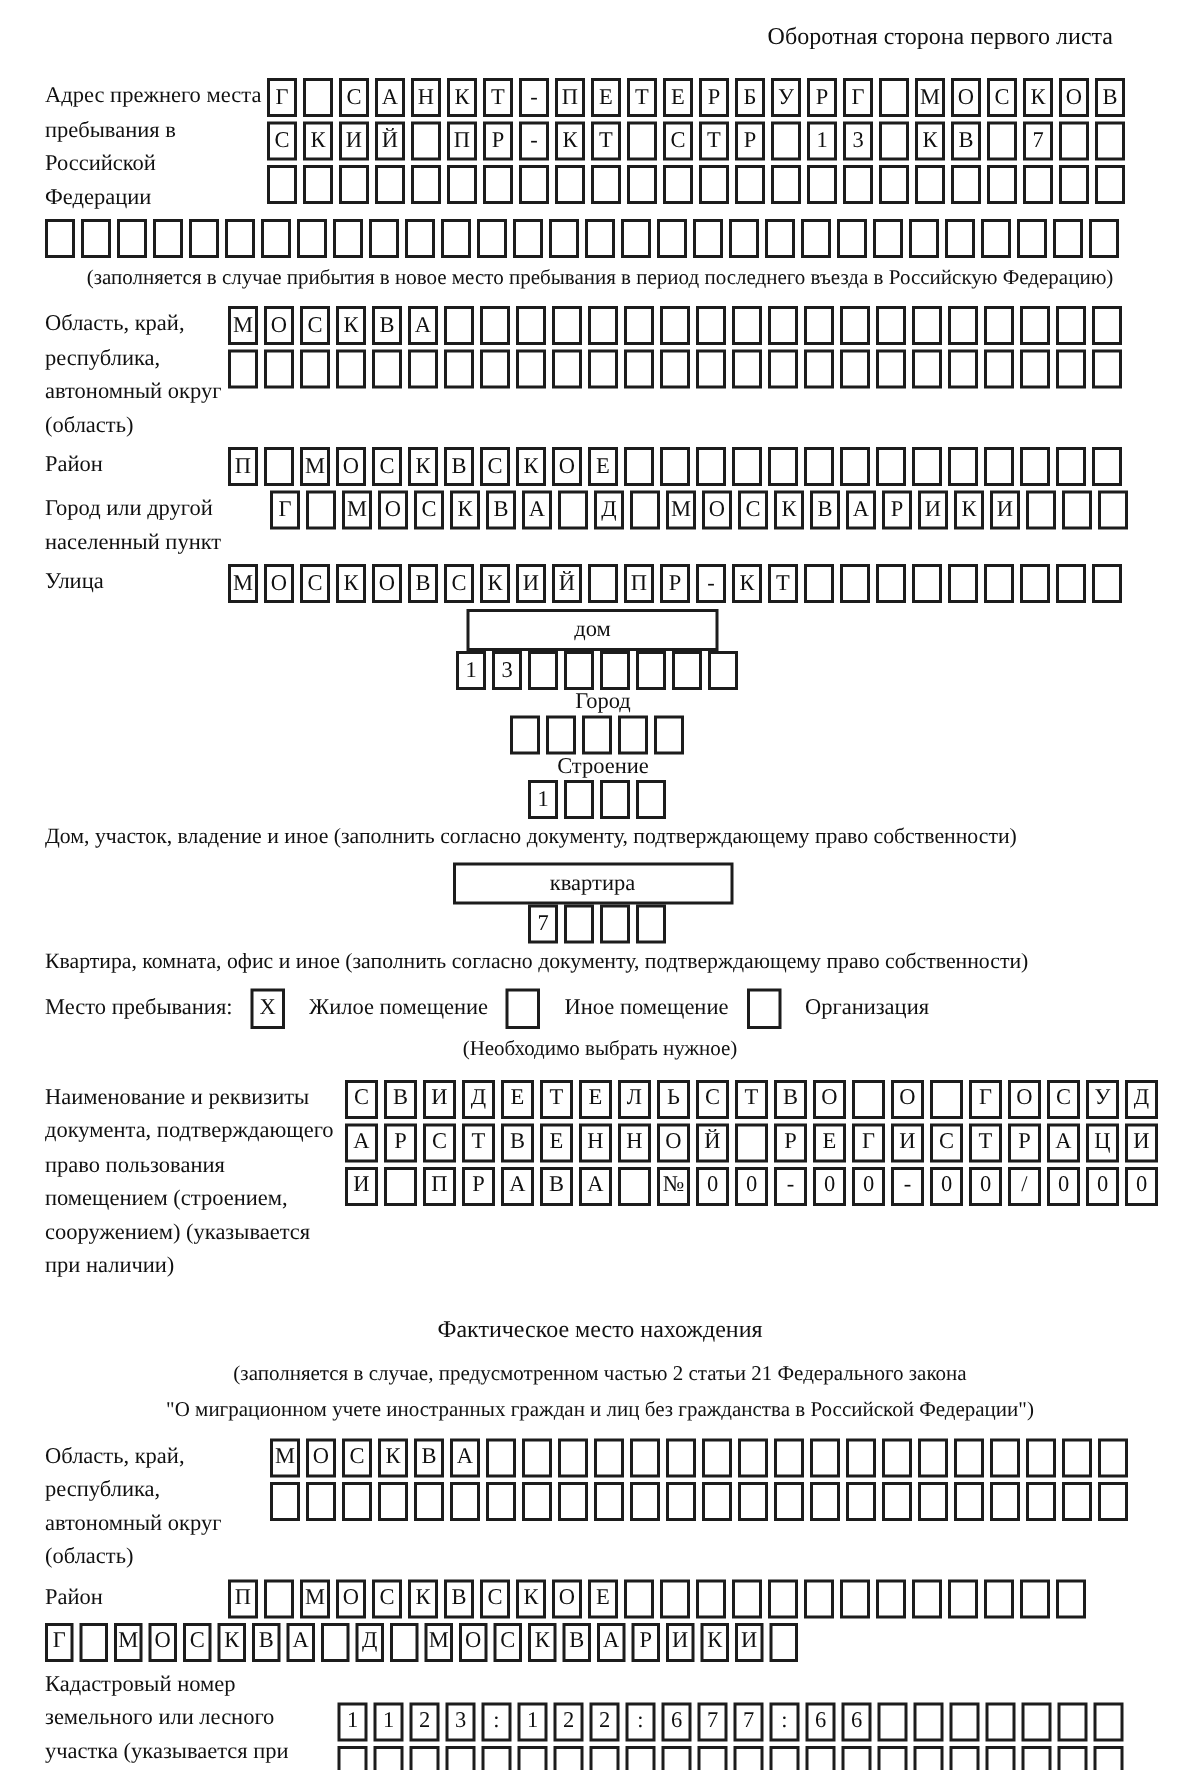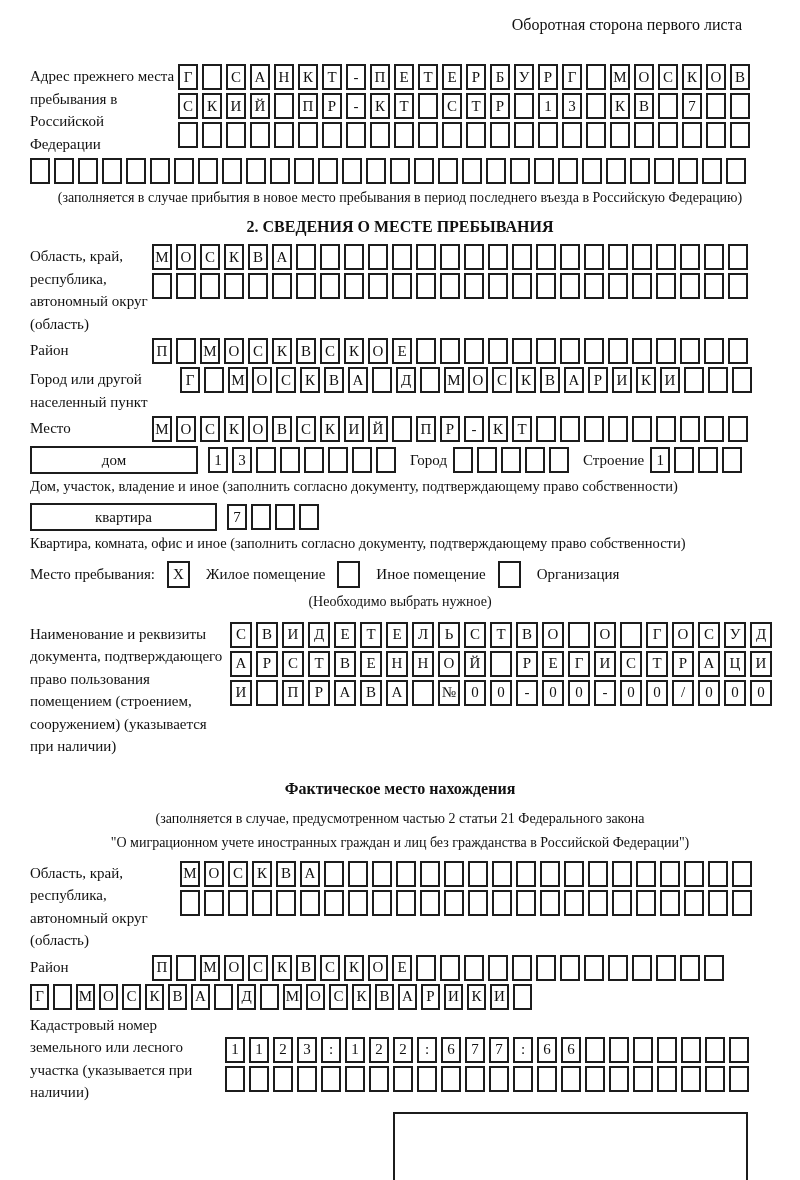--- a/index.html
+++ b/index.html
@@ -1,21 +1,21 @@
 <!DOCTYPE html>
 <html><head>
 <meta charset="utf-8">
 <style>
   html,body{margin:0;padding:0;background:#fff;}
   .page{
     width:800px;min-height:1180px;box-sizing:border-box;
     padding:16px 30px 24px 30px;background:#fff;color:#101010;
     font-family:"Liberation Serif",serif;
   }
-  .hdr-note{text-align:right;padding-right:28px;font-size:16px;margin-bottom:30px;}
+  .hdr-note{text-align:right;padding-right:28px;font-size:16px;margin-bottom:18px;}
   .frow{display:flex;align-items:flex-start;margin-bottom:3px;}
   .flabel{flex:none;font-size:15px;line-height:1.5;padding-top:1px;}
   .w-prev{width:148px;}
   .w-s2{width:122px;}
   .w-s2city{width:150px;}
   .w-doc{width:200px;}
   .w-s3reg{width:150px;}
   .w-s3dist{width:122px;}
   .w-s3city{width:230px;}
   .w-s3cad{width:195px;}
@@ -24,36 +24,36 @@
   .cell{
     flex:none;box-sizing:border-box;width:20px;height:26px;margin-right:4px;
     border:2px solid #1c1c1c;display:flex;align-items:center;justify-content:center;
     font-size:15px;line-height:1;
   }
   .cells-wide .cell{width:22px;}
   .cells-tight .cell{width:19px;}
   .fullrow{margin:3px 0 2px 0;}
   .small-note{text-align:center;font-size:14px;line-height:1.5;margin:3px 0 8px;}
   .sec-title{text-align:center;font-weight:bold;font-size:16px;margin:10px 0 8px;}
-  .house-row{display:flex;align-items:center;margin:4px 0 2px;}
+  .house-row{display:flex;align-items:center;margin:4px 0 2px;flex-direction:column;}
   .writein{
     box-sizing:border-box;border:2px solid #1c1c1c;height:28px;
     display:flex;align-items:center;justify-content:center;font-size:15px;flex:none;
   }
   .dom-box{width:168px;margin-right:10px;}
   .kv-box{width:187px;margin-right:10px;}
   .inline-lbl{font-size:15px;margin:0 6px 0 10px;flex:none;}
   .caption{font-size:14.5px;margin:2px 0 7px;line-height:1.4;}
   .check-row{display:flex;align-items:center;font-size:15px;margin-top:6px;}
   .chk{
     flex:none;box-sizing:border-box;width:23px;height:27px;border:2px solid #1c1c1c;
     display:flex;align-items:center;justify-content:center;font-size:15px;margin:0 16px 0 12px;
   }
   .doc-block{margin-top:10px;margin-bottom:22px;}
-  .center-head{text-align:center;font-weight:bold;font-size:16px;margin:16px 0 10px;}
+  .center-head{text-align:center;font-weight:normal;font-size:16px;margin:16px 0 10px;}
   .padtop{padding-top:24px;}
   .stamp-wrap{margin-left:330px;width:420px;text-align:center;margin-top:8px;}
   .stamp-box{width:355px;height:172px;border:2px solid #1c1c1c;margin:0 auto 8px;box-sizing:border-box;background:#fff;}
 </style>
 </head>
 <body>
 
 <div class="page">
 
   <div class="hdr-note">Оборотная сторона первого листа</div>
@@ -168,21 +168,20 @@
       <span class="cell"></span>
       <span class="cell"></span>
       <span class="cell"></span>
       <span class="cell"></span>
       <span class="cell"></span>
       <span class="cell"></span>
       <span class="cell"></span>
     </div>
   <div class="small-note">(заполняется в случае прибытия в новое место пребывания в период последнего въезда в Российскую Федерацию)</div>
 
-  <div class="sec-title">2. СВЕДЕНИЯ О МЕСТЕ ПРЕБЫВАНИЯ</div>
 
   <div class="frow">
     <div class="flabel w-s2">Область, край, республика, автономный округ (область)</div>
     <div class="cellcol">
       <div class="cellrow">
           <span class="cell">М</span>
           <span class="cell">О</span>
           <span class="cell">С</span>
           <span class="cell">К</span>
           <span class="cell">В</span>
@@ -292,21 +291,21 @@
         <span class="cell">И</span>
         <span class="cell">К</span>
         <span class="cell">И</span>
         <span class="cell"></span>
         <span class="cell"></span>
         <span class="cell"></span>
       </div>
   </div>
 
   <div class="frow">
-    <div class="flabel w-s2">Место</div>
+    <div class="flabel w-s2">Улица</div>
     <div class="cellrow">
         <span class="cell">М</span>
         <span class="cell">О</span>
         <span class="cell">С</span>
         <span class="cell">К</span>
         <span class="cell">О</span>
         <span class="cell">В</span>
         <span class="cell">С</span>
         <span class="cell">К</span>
         <span class="cell">И</span>

